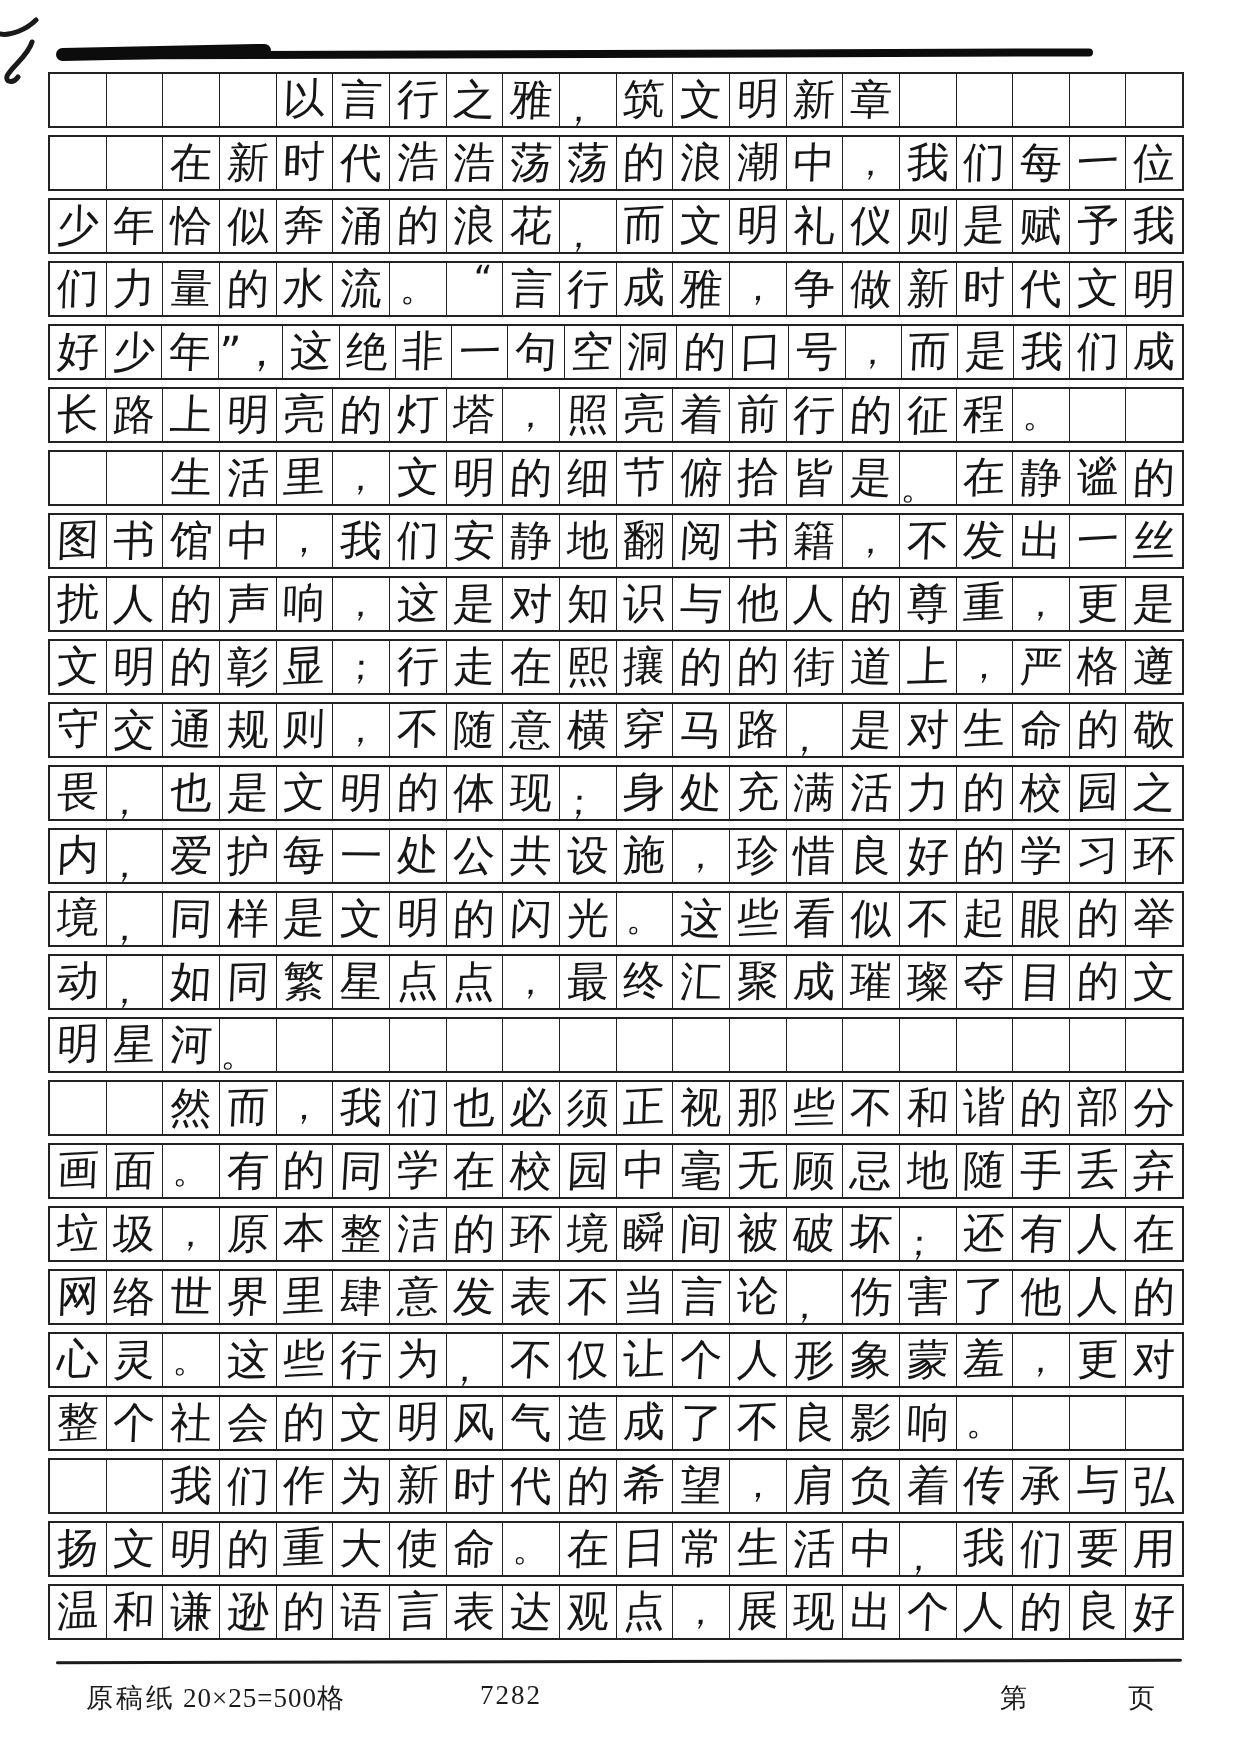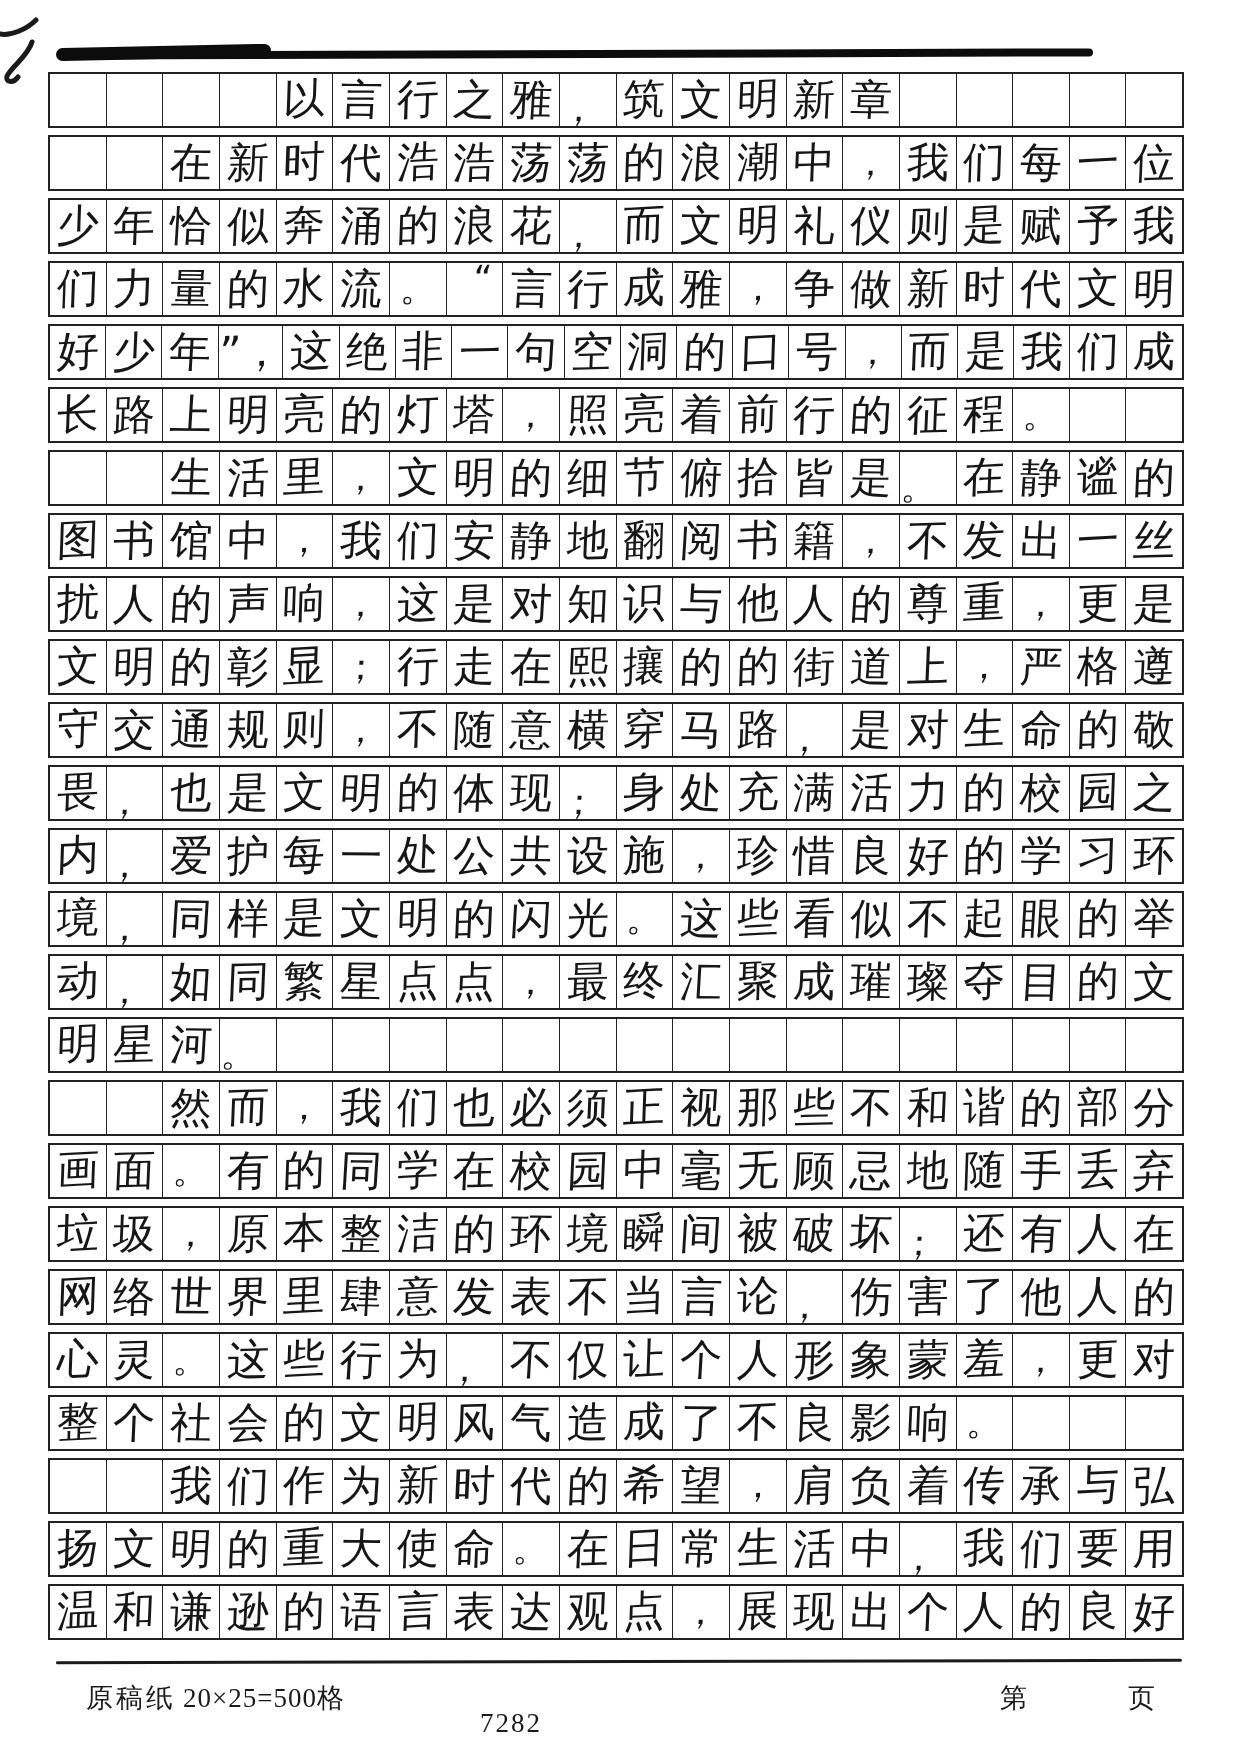--- a/index.html
+++ b/index.html
@@ -71,21 +71,21 @@
     transform:rotate(-0.12deg);
   }
   .footer{
     position:absolute;left:0;top:1680px;width:1110px;height:40px;
     font-family:"Liberation Serif",serif;
     color:#1b1b1b;font-size:27px;
   }
   .footer span{position:absolute;top:0;white-space:nowrap;}
   .f-name{left:86px;letter-spacing:3px;}
   .f-spec{left:172px;letter-spacing:1px;margin-left:11px;}
-  .f-code{left:480px;letter-spacing:2px;margin-top:28px;}
+  .f-code{left:480px;letter-spacing:2px;}
   .f-page-prefix{left:1000px;}
   .f-page-suffix{left:1128px;}
 </style>
 </head>
 <body>
 
 <div class="page">
 
   <svg class="corner-scribble" viewBox="0 0 44 84" xmlns="http://www.w3.org/2000/svg">
     <path d="M40 8 C30 18, 14 24, 4 22" stroke="#1a1a1a" stroke-width="5" fill="none" stroke-linecap="round"></path>

